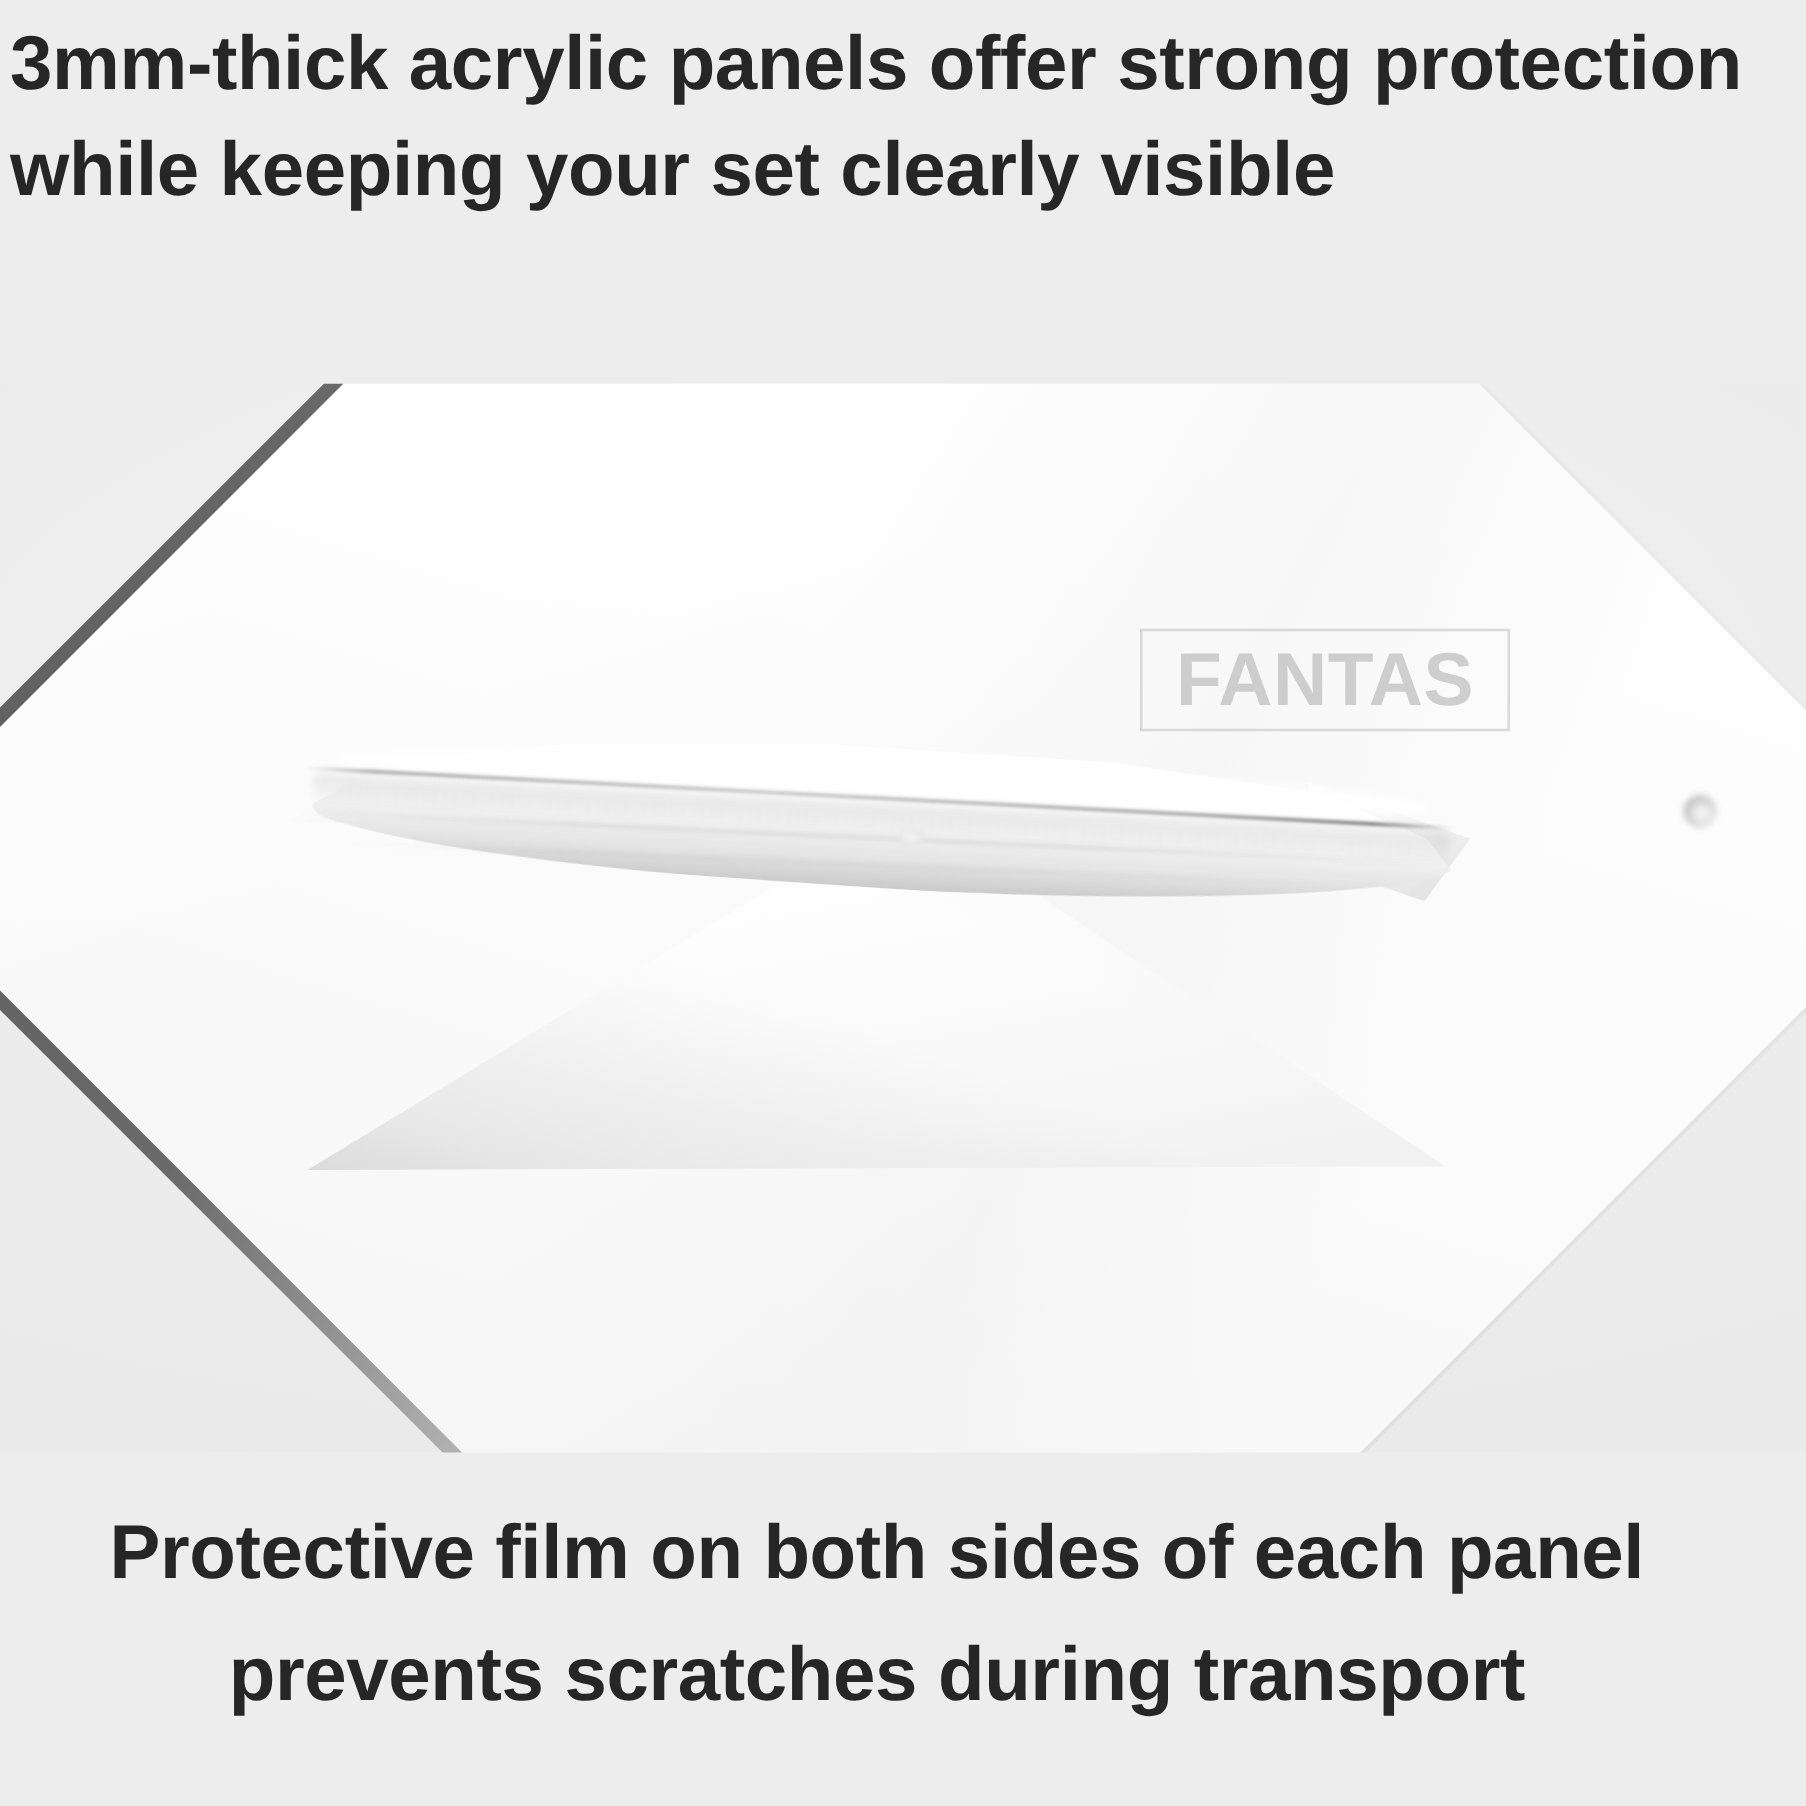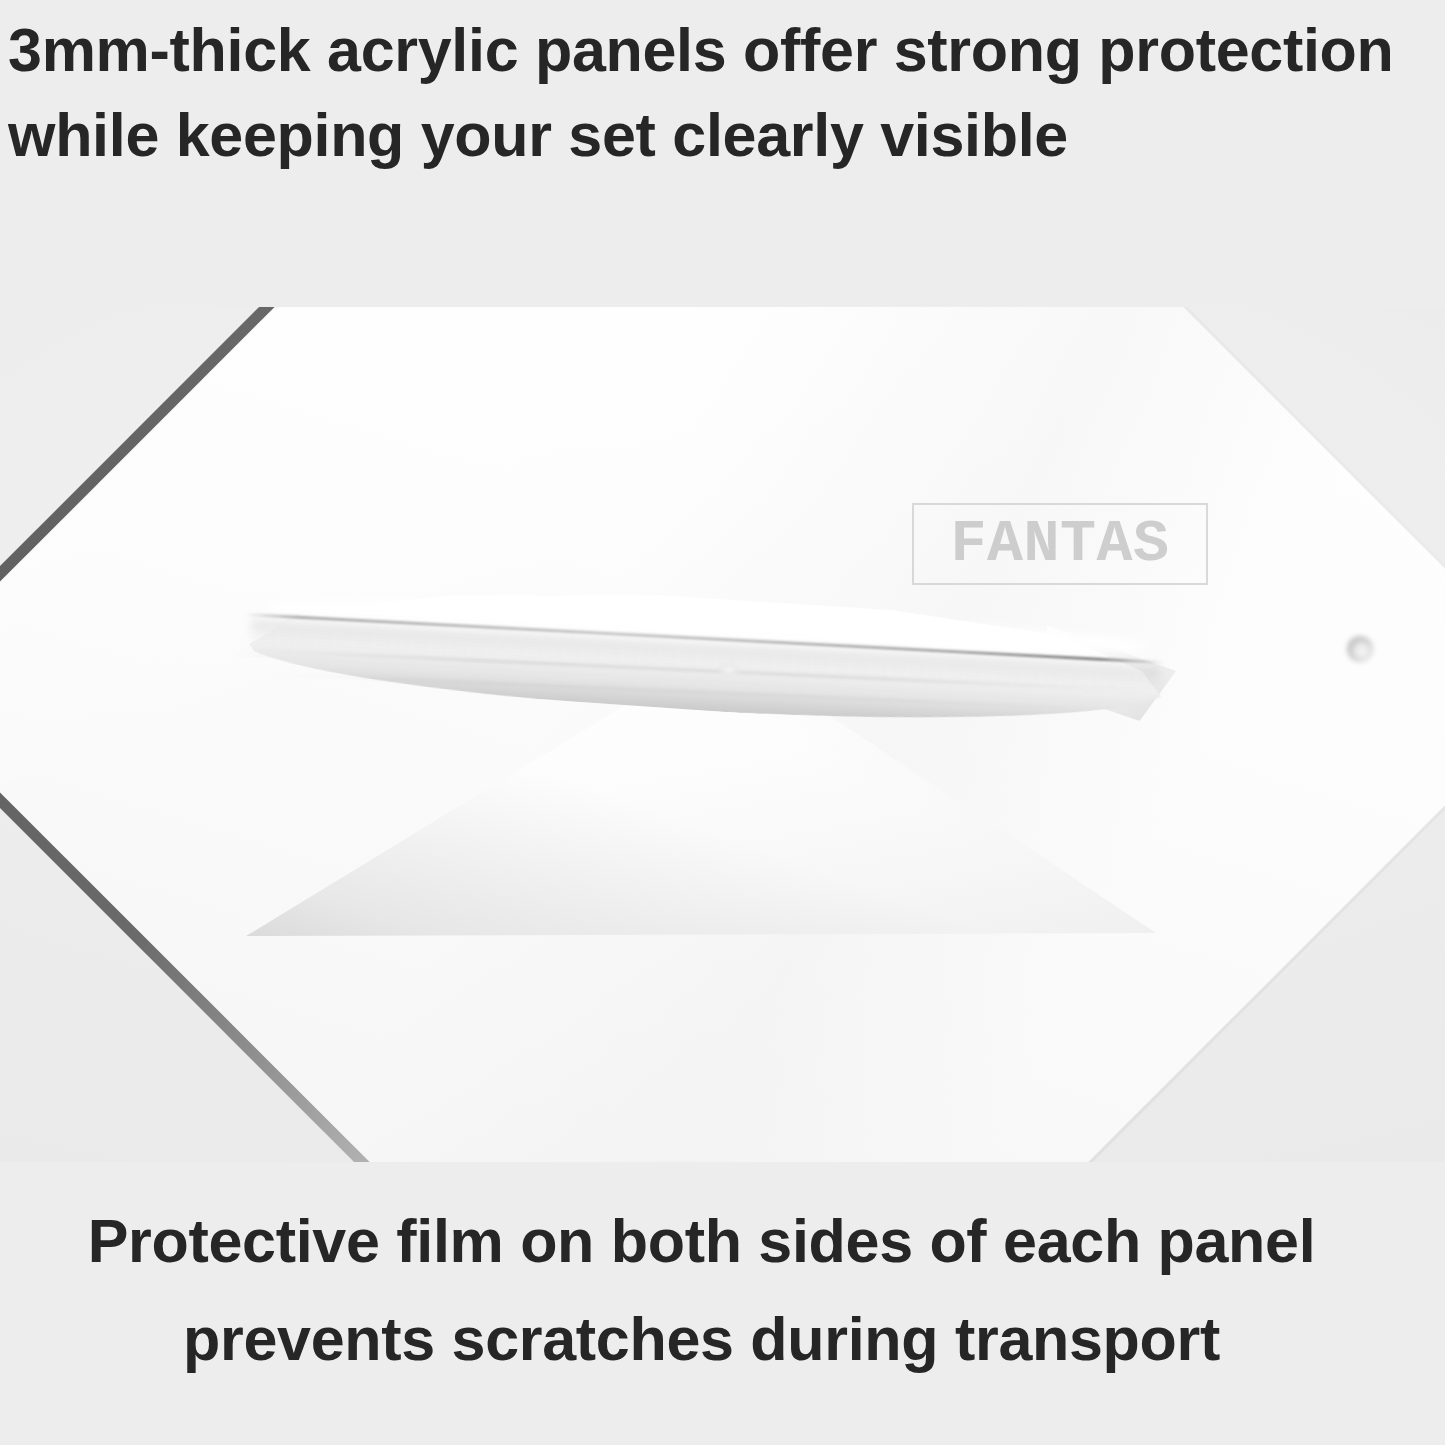--- a/index.html
+++ b/index.html
@@ -294,21 +294,21 @@
     top: 196px;           
     width: 296px;
     height: 82px;
     border: 2px solid rgba(190,190,190,0.55);
     display: flex;
     align-items: center;
     justify-content: center;
     box-sizing: border-box;
   }
   .watermark-text {
-    font-family: Liberation Mono, monospace;
+    font-family: Liberation Sans, sans-serif;
     font-weight: bold;
     font-size: 60px;
     letter-spacing: 0.5px;
     color: rgba(176,176,176,0.60);
     line-height: 1;
     user-select: none;
   }
 
   
   .caption {

